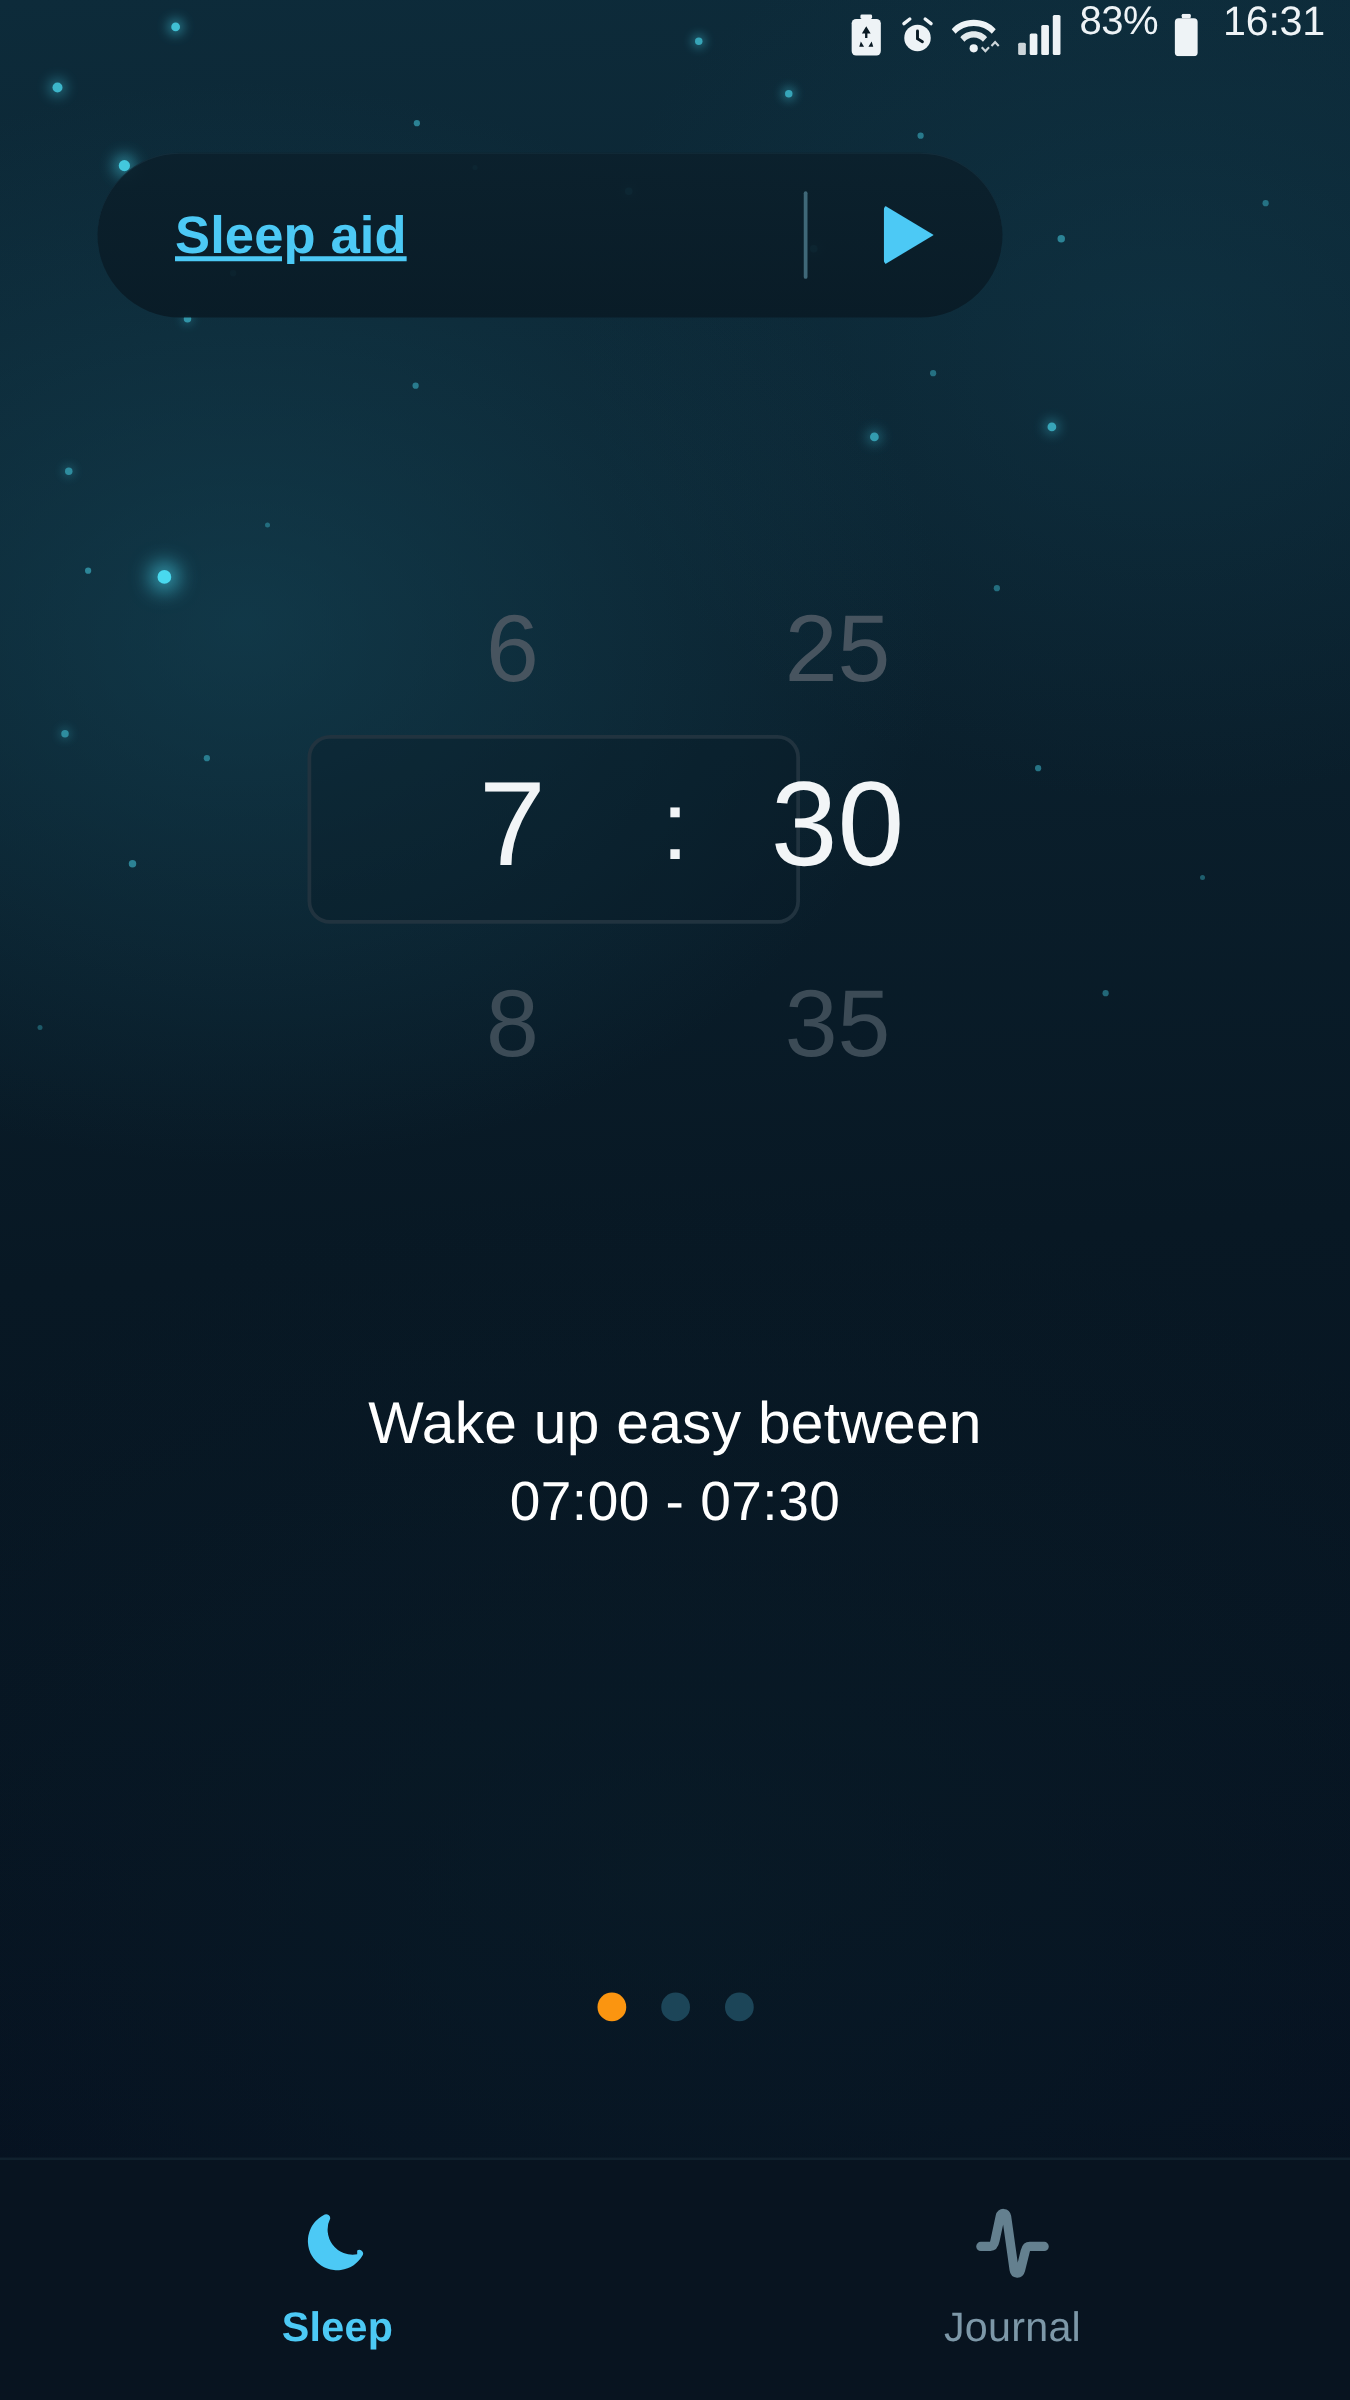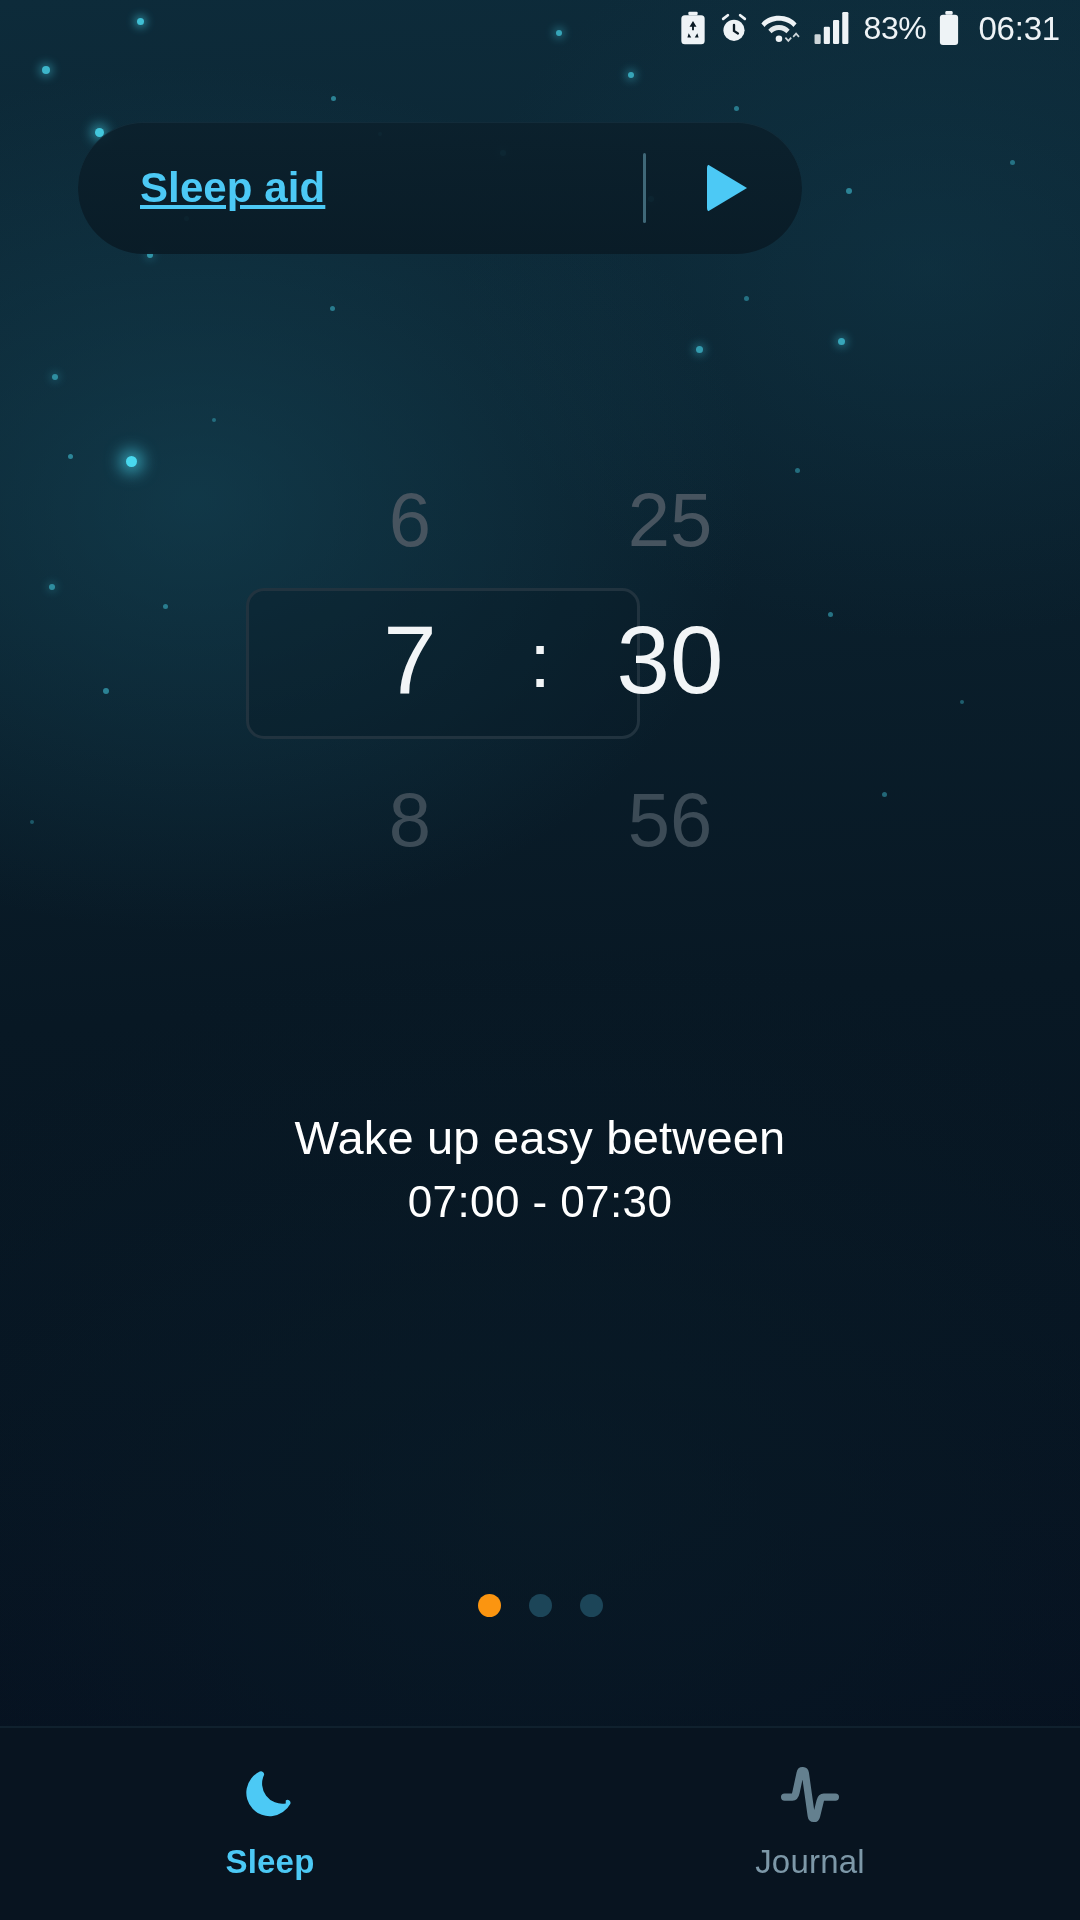--- a/index.html
+++ b/index.html
@@ -31,21 +31,20 @@
     border-radius: 50%;
     background: #49d9ef;
   }
 
   
   .statusbar {
     position: absolute;
     top: 0; left: 0; right: 0;
     height: 56px;
     display: flex;
-    align-items: center;
     justify-content: flex-end;
     padding-right: 20px;
     gap: 11px;
     color: #eef3f6;
     z-index: 30;
     padding-left: 30px;
   }
   .sb-icon { display:flex; align-items:center; }
   .sb-pct {
     font-size: 32px;
@@ -307,21 +306,21 @@
         <rect x="22.5" y="0" width="5" height="26" rx="1"></rect>
       </svg>
     </span>
     <span class="sb-pct">83%</span>
     <span class="sb-icon">
       <svg width="24" height="34" viewBox="0 0 18 28" fill="#eef3f6">
         <rect x="6" y="0" width="6" height="3" rx="1"></rect>
         <rect x="1.5" y="3" width="15" height="25" rx="2.5"></rect>
       </svg>
     </span>
-    <span class="sb-clock">06:31</span>
+    <span class="sb-clock">16:31</span>
   </div>
 
   <div class="sleep-aid">
     <div class="sleep-aid-label">Sleep aid</div>
     <div class="sleep-aid-divider"></div>
     <div class="sleep-aid-play">
       <span class="play-tri"></span>
     </div>
   </div>
 
@@ -336,21 +335,21 @@
 
     <div class="picker-row row-sel">
       <div class="cell">7</div>
       <div class="sep">:</div>
       <div class="cell">30</div>
     </div>
 
     <div class="picker-row row-next">
       <div class="cell">8</div>
       <div class="sep"></div>
-      <div class="cell">56</div>
+      <div class="cell">35</div>
     </div>
   </div>
 
   <div class="wake">
     <div class="wake-title">Wake up easy between</div>
     <div class="wake-range">07:00 - 07:30</div>
 
   </div>
 
   <div class="dots">

